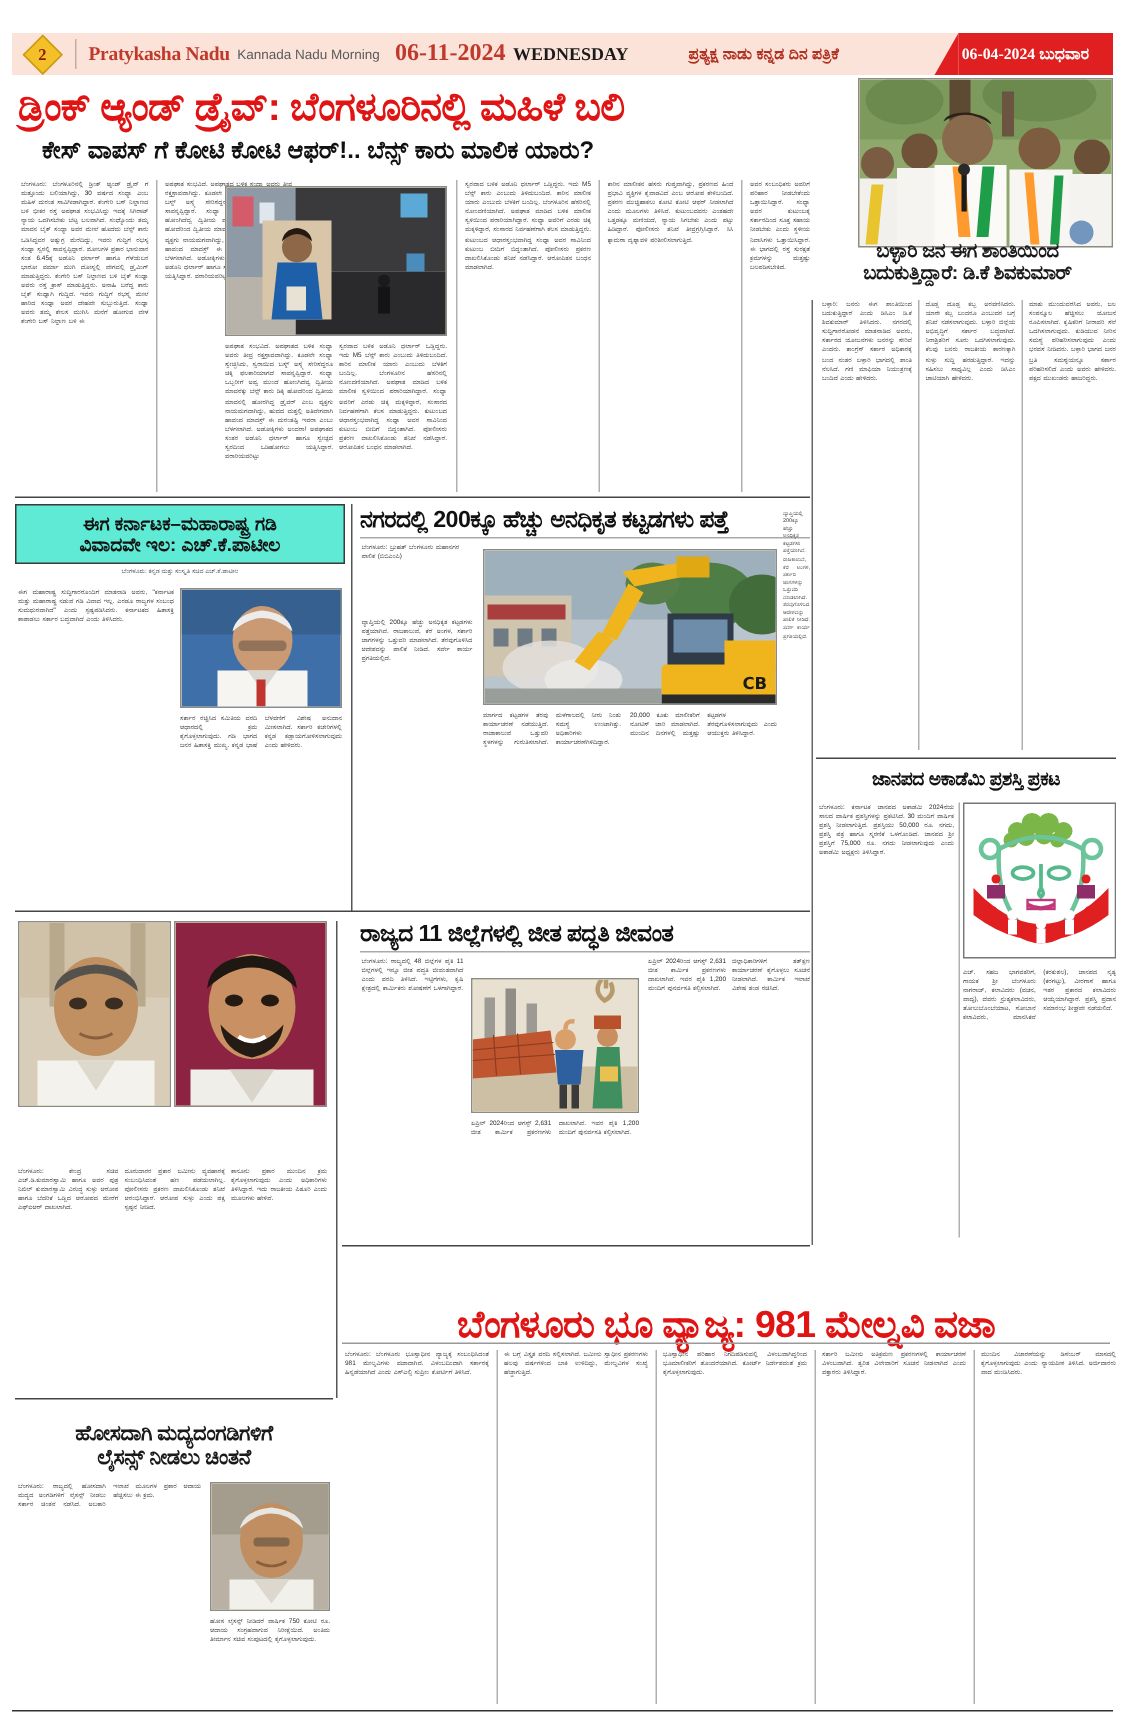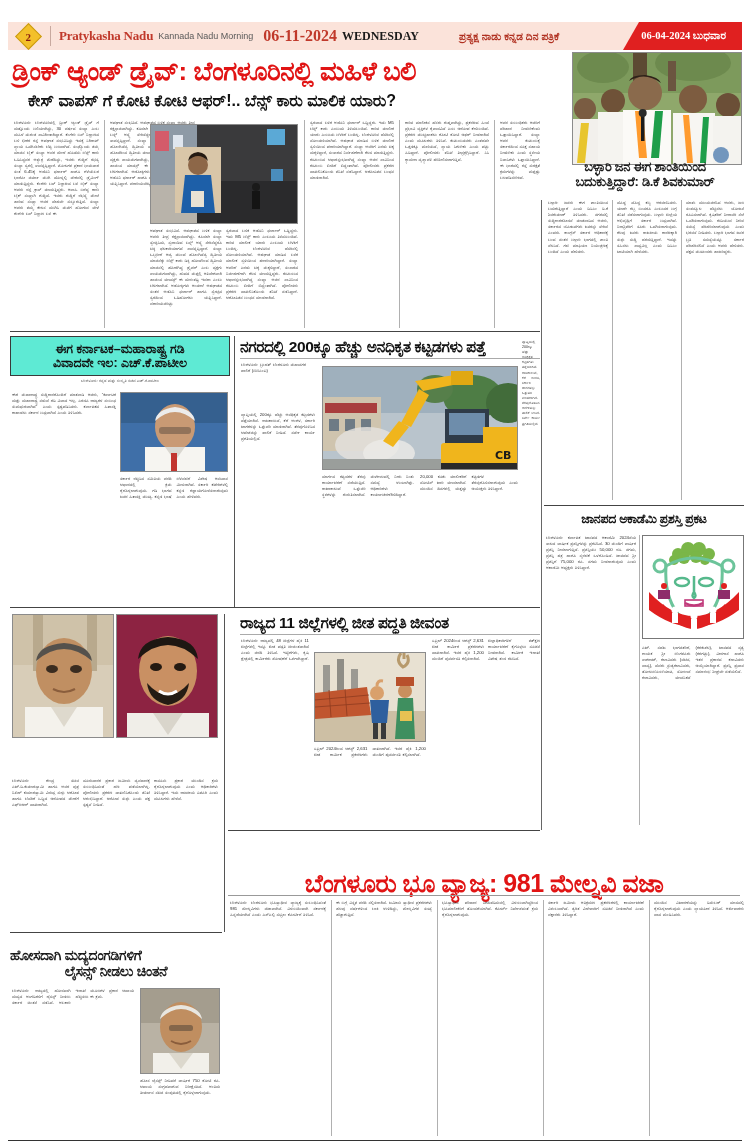--- a/index.html
+++ b/index.html
@@ -546,21 +546,21 @@
   <div class="abs" style="left:548px; top:900px; width:96px; height:236px;">
     <div class="kan-body" style="height:236px;">ಸರ್ಕಾರಿ ಜಮೀನು ಅತಿಕ್ರಮಣ ಪ್ರಕರಣಗಳಲ್ಲಿ ಕಾರ್ಯಾಚರಣೆ ವಿಳಂಬವಾಗಿದೆ. ತ್ವರಿತ ವಿಲೇವಾರಿಗೆ ಸೂಚನೆ ನೀಡಲಾಗಿದೆ ಎಂದು ವಕ್ತಾರರು ತಿಳಿಸಿದ್ದಾರೆ.</div>
   </div>
   <div class="vrule" style="left:649px; top:900px; height:236px;"></div>
   <div class="abs" style="left:654px; top:900px; width:90px; height:236px;">
     <div class="kan-body" style="height:236px;">ಮುಂದಿನ ವಿಚಾರಣೆಯನ್ನು ಡಿಸೆಂಬರ್ ಮಾಸದಲ್ಲಿ ಕೈಗೊಳ್ಳಲಾಗುವುದು ಎಂದು ನ್ಯಾಯಪೀಠ ತಿಳಿಸಿದೆ. ಅರ್ಜಿದಾರರು ವಾದ ಮಂಡಿಸಿದರು.</div>
   </div>
 
   <div class="abs hr-thin" style="left:10px; top:932px; width:212px;"></div>
   <div class="abs" style="left:10px; top:948px; width:212px;">
-    <div class="kan-head" style="font-size:14px; ">ಹೋಸದಾಗಿ ಮದ್ಯದಂಗಡಿಗಳಿಗೆ</div>
+    <div class="kan-head" style="font-size:14px; text-align:center;">ಹೋಸದಾಗಿ ಮದ್ಯದಂಗಡಿಗಳಿಗೆ</div>
     <div class="kan-head" style="font-size:14px; text-align:center;">ಲೈಸನ್ಸ್ ನೀಡಲು ಚಿಂತನೆ</div>
   </div>
 
   <div class="photo abs" style="left:140px; top:988px; width:80px; height:86px;">
     <svg width="80" height="86" viewBox="0 0 80 86" preserveAspectRatio="none">
       <rect width="80" height="86" fill="#b9b2a4"></rect>
       <rect x="0" y="0" width="80" height="34" fill="#a49d8e"></rect>
       <ellipse cx="40" cy="38" rx="21" ry="25" fill="#c08e60"></ellipse>
       <path d="M19 30 Q40 10 61 30 Q59 18 40 16 Q21 18 19 30 Z" fill="#e8e6e0"></path>
       <rect x="12" y="64" width="56" height="22" fill="#f2f0ea"></rect>

